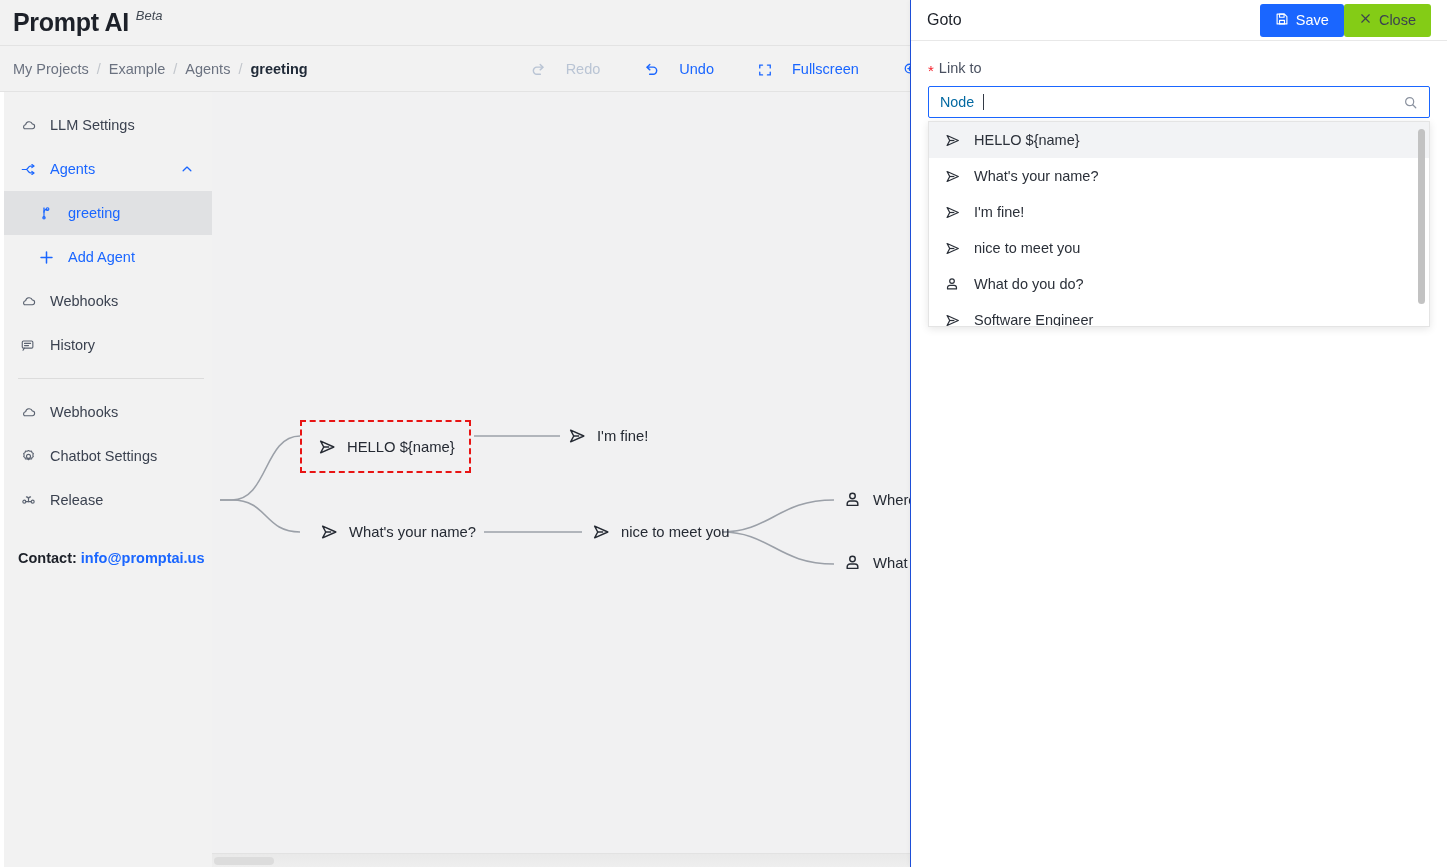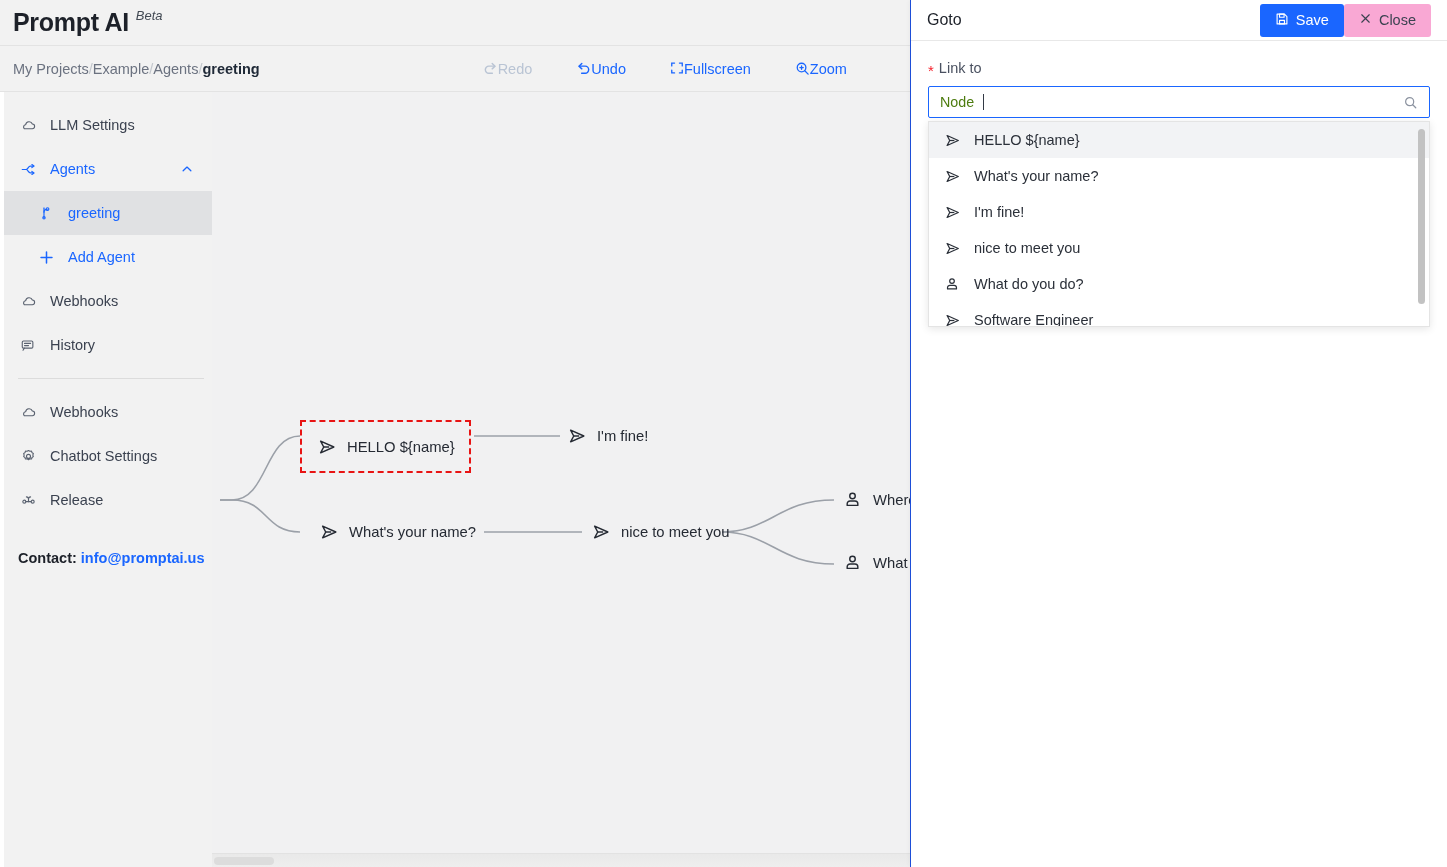--- a/index.html
+++ b/index.html
@@ -36,34 +36,34 @@
 
   
   .subbar {
     position: absolute; left: 0; top: 46px;
     width: 1447px; height: 46px;
     background: #f2f2f2;
     border-bottom: 1px solid #e3e3e3;
     display: flex; align-items: center;
   }
   .breadcrumb {
-    display: flex; align-items: center; padding-left: 13px; gap: 0;
+    display: flex; align-items: center; padding-left: 13px; gap: 8px;
     font-size: 14.5px;
   }
   .crumb { color: #6b7280; }
   .crumb.active { color: #1f2937; font-weight: 600; }
   .crumb-sep { color: #c2c6cc; }
 
   .toolbar {
     display: flex; align-items: center; gap: 44px;
     margin-left: 223px;
     font-size: 14.5px;
   }
   .tool {
-    display: flex; align-items: flex-start; gap: 0;
+    display: flex; align-items: flex-end; gap: 20px;
     color: #1a66ff; cursor: pointer; white-space: nowrap;
   }
   .tool.disabled { color: #b9c4d4; cursor: default; }
   .tool svg { display: block; }
 
   
   .sidebar {
     position: absolute; left: 4px; top: 92px;
     width: 211px; height: 775px;
     background: #f2f2f2;
@@ -134,36 +134,36 @@
   .panel-actions {
     margin-left: auto; display: flex; align-items: center; gap: 0px;
   }
   .btn {
     display: flex; align-items: center; gap: 7px;
     height: 33px; padding: 0 15px;
     font-size: 14.5px; cursor: pointer; border: none;
     font-family: "Liberation Sans", sans-serif;
   }
   .btn-save { background: #1a66ff; color: #ffffff; border-radius: 3px; justify-content: space-between; }
-  .btn-close { background: #f9a8d4; color: #3b4250; border-radius: 3px; }
+  .btn-close { background: #84cc16; color: #3b4250; border-radius: 3px; }
 
   .panel-body { padding: 19px 17px 0 17px; }
   .field-label {
     font-size: 14.5px; color: #4a5160; margin-bottom: 10px;
     display: flex; align-items: center; gap: 5px;
   }
   .req-star { color: #f5222d; font-size: 15px; line-height: 1; position: relative; top: 2px; }
 
   .search-box {
     position: relative;
     height: 32px; border: 1px solid #1a66ff; border-radius: 2px;
     display: flex; align-items: center; padding: 0 11px;
     background: #fff;
   }
-  .search-prefix { font-size: 14.3px; color: #4d7c0f; }
+  .search-prefix { font-size: 14.3px; color: #0369a1; }
   .caret {
     width: 1px; height: 16px; background: #333a45; margin-left: 9px;
   }
   .search-icon { margin-left: auto; display: flex; color: #8c93a0; }
 
   .dropdown {
     margin-top: 3px;
     border: 1px solid #e4e4e4;
     background: #ffffff;
     height: 206px;

